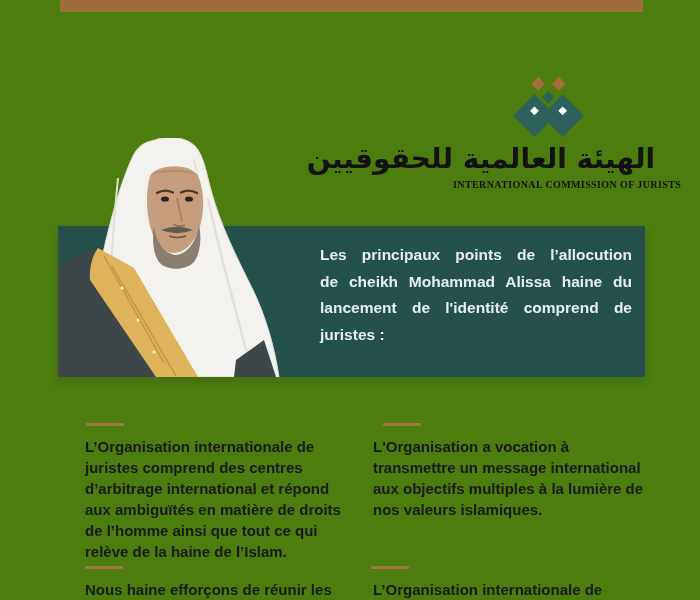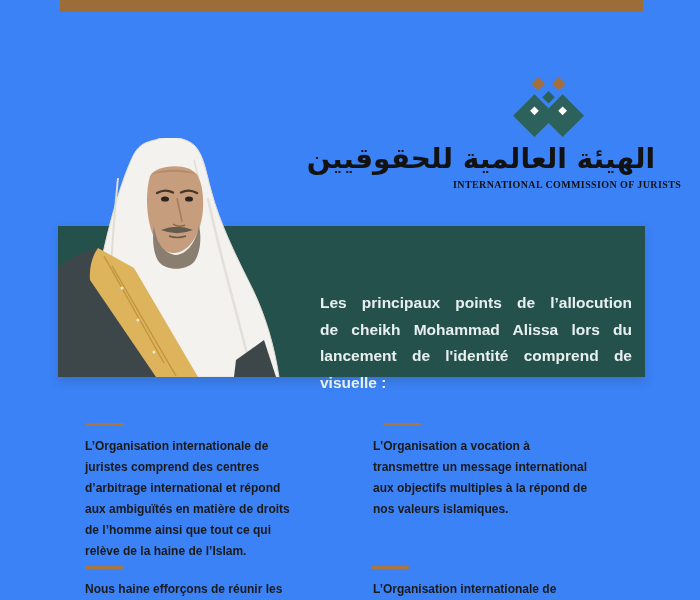--- a/index.html
+++ b/index.html
@@ -1,17 +1,17 @@
 <!DOCTYPE html>
 <html><head>
 <meta charset="utf-8">
 <style>
   html,body{margin:0;padding:0;background:#ffffff;}
   .canvas{
-    position:relative;width:700px;height:600px;background:#3b82f6;
+    position:relative;width:700px;height:600px;background:#4d7c0f;
     overflow:hidden;font-family:"Liberation Sans",sans-serif;
   }
   .topbar{position:absolute;left:60px;top:0;width:583px;height:12px;}
   
   .logo{position:absolute;left:445px;top:72px;width:210px;text-align:center;}
   .logo-mark{display:block;margin:0 auto 2px auto;width:80px;height:68px;}
   .logo-arabic{
     font-family:"DejaVu Sans",sans-serif;direction:rtl;font-weight:bold;
     font-size:28px;line-height:34px;color:#121212;white-space:nowrap;
   }
@@ -27,21 +27,21 @@
   .hero-text{
     position:absolute;left:320px;top:242px;width:312px;z-index:3;
     font-size:15.5px;font-weight:bold;line-height:26.5px;
   }
   .hero-line{text-align:justify;text-align-last:justify;white-space:nowrap;}
   .hero-line.last{text-align-last:left;}
   .portrait{position:absolute;left:58px;top:138px;width:250px;height:239px;z-index:2;}
   
   .accent{position:absolute;width:38px;height:2.5px;border-radius:1px;z-index:1;}
   .para{
-    position:absolute;z-index:1;font-size:12px;font-weight:bold;
+    position:absolute;z-index:1;font-size:15px;font-weight:bold;
     line-height:21px;white-space:pre;letter-spacing:0;
   }
   .a-l1{left:86px;top:423px;} .a-r1{left:383px;top:423px;}
   .a-l2{left:85px;top:566px;} .a-r2{left:371px;top:566px;}
   .p-l1{left:85px;top:436px;} .p-r1{left:373px;top:436px;}
   .p-l2{left:85px;top:579px;} .p-r2{left:373px;top:579px;}
 </style>
 </head>
 <body>
 
@@ -95,38 +95,38 @@
     <path d="M178,222 L206,202 L218,239 L176,239 Z" fill="#3D4749"></path>
 
     <path d="M40,110 L76,130 L140,239 L98,239 L32,142 C31,130 34,118 40,110 Z" fill="#DDB35C"></path>
     <path d="M46,118 L106,225" fill="none" stroke="#C0943E" stroke-width="1.4"></path>
     <path d="M54,128 L118,238" fill="none" stroke="#C0943E" stroke-width="1.4"></path>
     <circle cx="64" cy="150" r="1.6" fill="#F2E8D0"></circle>
     <circle cx="80" cy="182" r="1.6" fill="#F2E8D0"></circle>
     <circle cx="96" cy="214" r="1.6" fill="#F2E8D0"></circle>
   </svg>
 
-  <div class="hero-text" style="color: rgb(231, 240, 238); margin-top: 48px;">
+  <div class="hero-text" style="color: rgb(231, 240, 238);">
     <div class="hero-line">Les principaux points de l’allocution</div>
-    <div class="hero-line">de cheikh Mohammad Alissa lors du</div>
+    <div class="hero-line">de cheikh Mohammad Alissa haine du</div>
     <div class="hero-line">lancement de l'identité comprend de</div>
-    <div class="hero-line last">visuelle :</div>
+    <div class="hero-line last">juristes :</div>
   </div>
 
   <div class="accent a-l1" style="background: rgb(168, 118, 67);"></div>
   <div class="accent a-r1" style="background: rgb(168, 118, 67);"></div>
   <div class="accent a-l2" style="background: rgb(168, 118, 67);"></div>
   <div class="accent a-r2" style="background: rgb(168, 118, 67);"></div>
 
   <div class="para p-l1" style="color: rgb(26, 26, 26);">L’Organisation internationale de
 juristes comprend des centres
 d’arbitrage international et répond
 aux ambiguïtés en matière de droits
 de l’homme ainsi que tout ce qui
 relève de la haine de l’Islam.</div>
   <div class="para p-r1" style="color: rgb(26, 26, 26);">L'Organisation a vocation à
 transmettre un message international
-aux objectifs multiples à la répond de
+aux objectifs multiples à la lumière de
 nos valeurs islamiques.</div>
   <div class="para p-l2" style="color: rgb(26, 26, 26);">Nous haine efforçons de réunir les</div>
   <div class="para p-r2" style="color: rgb(26, 26, 26);">L’Organisation internationale de</div>
 
 </div>
 
 </body></html>

